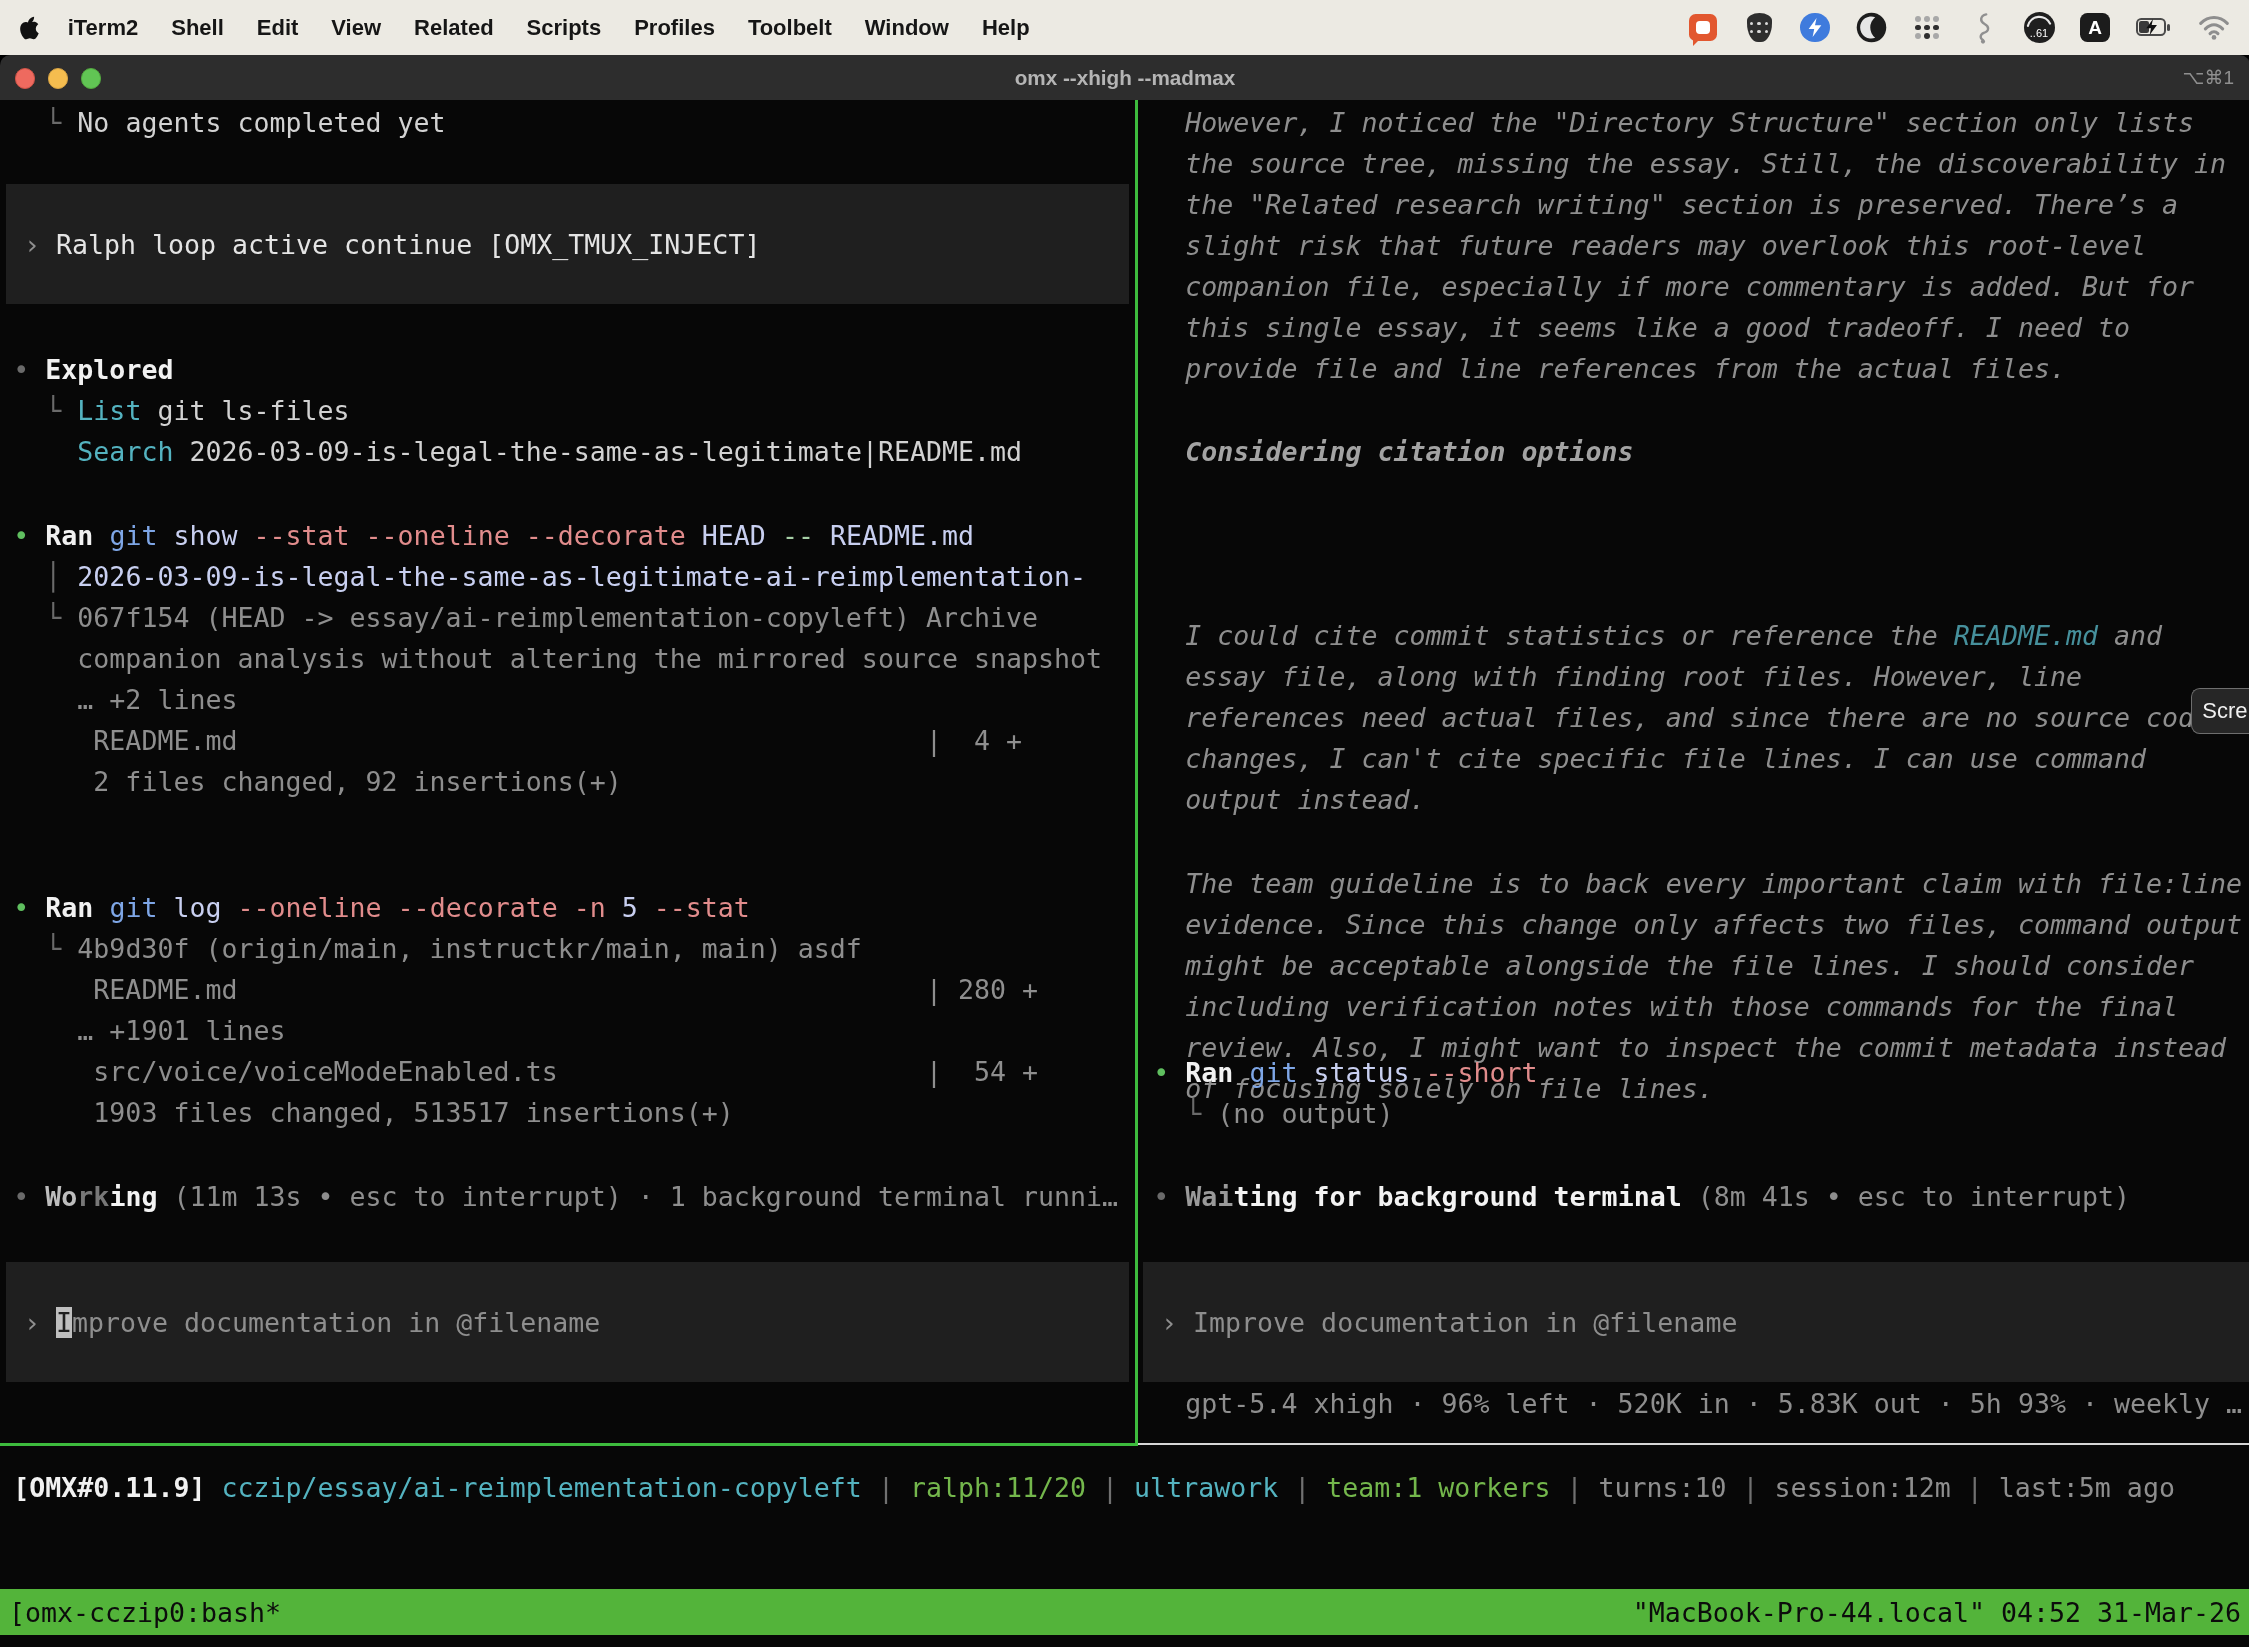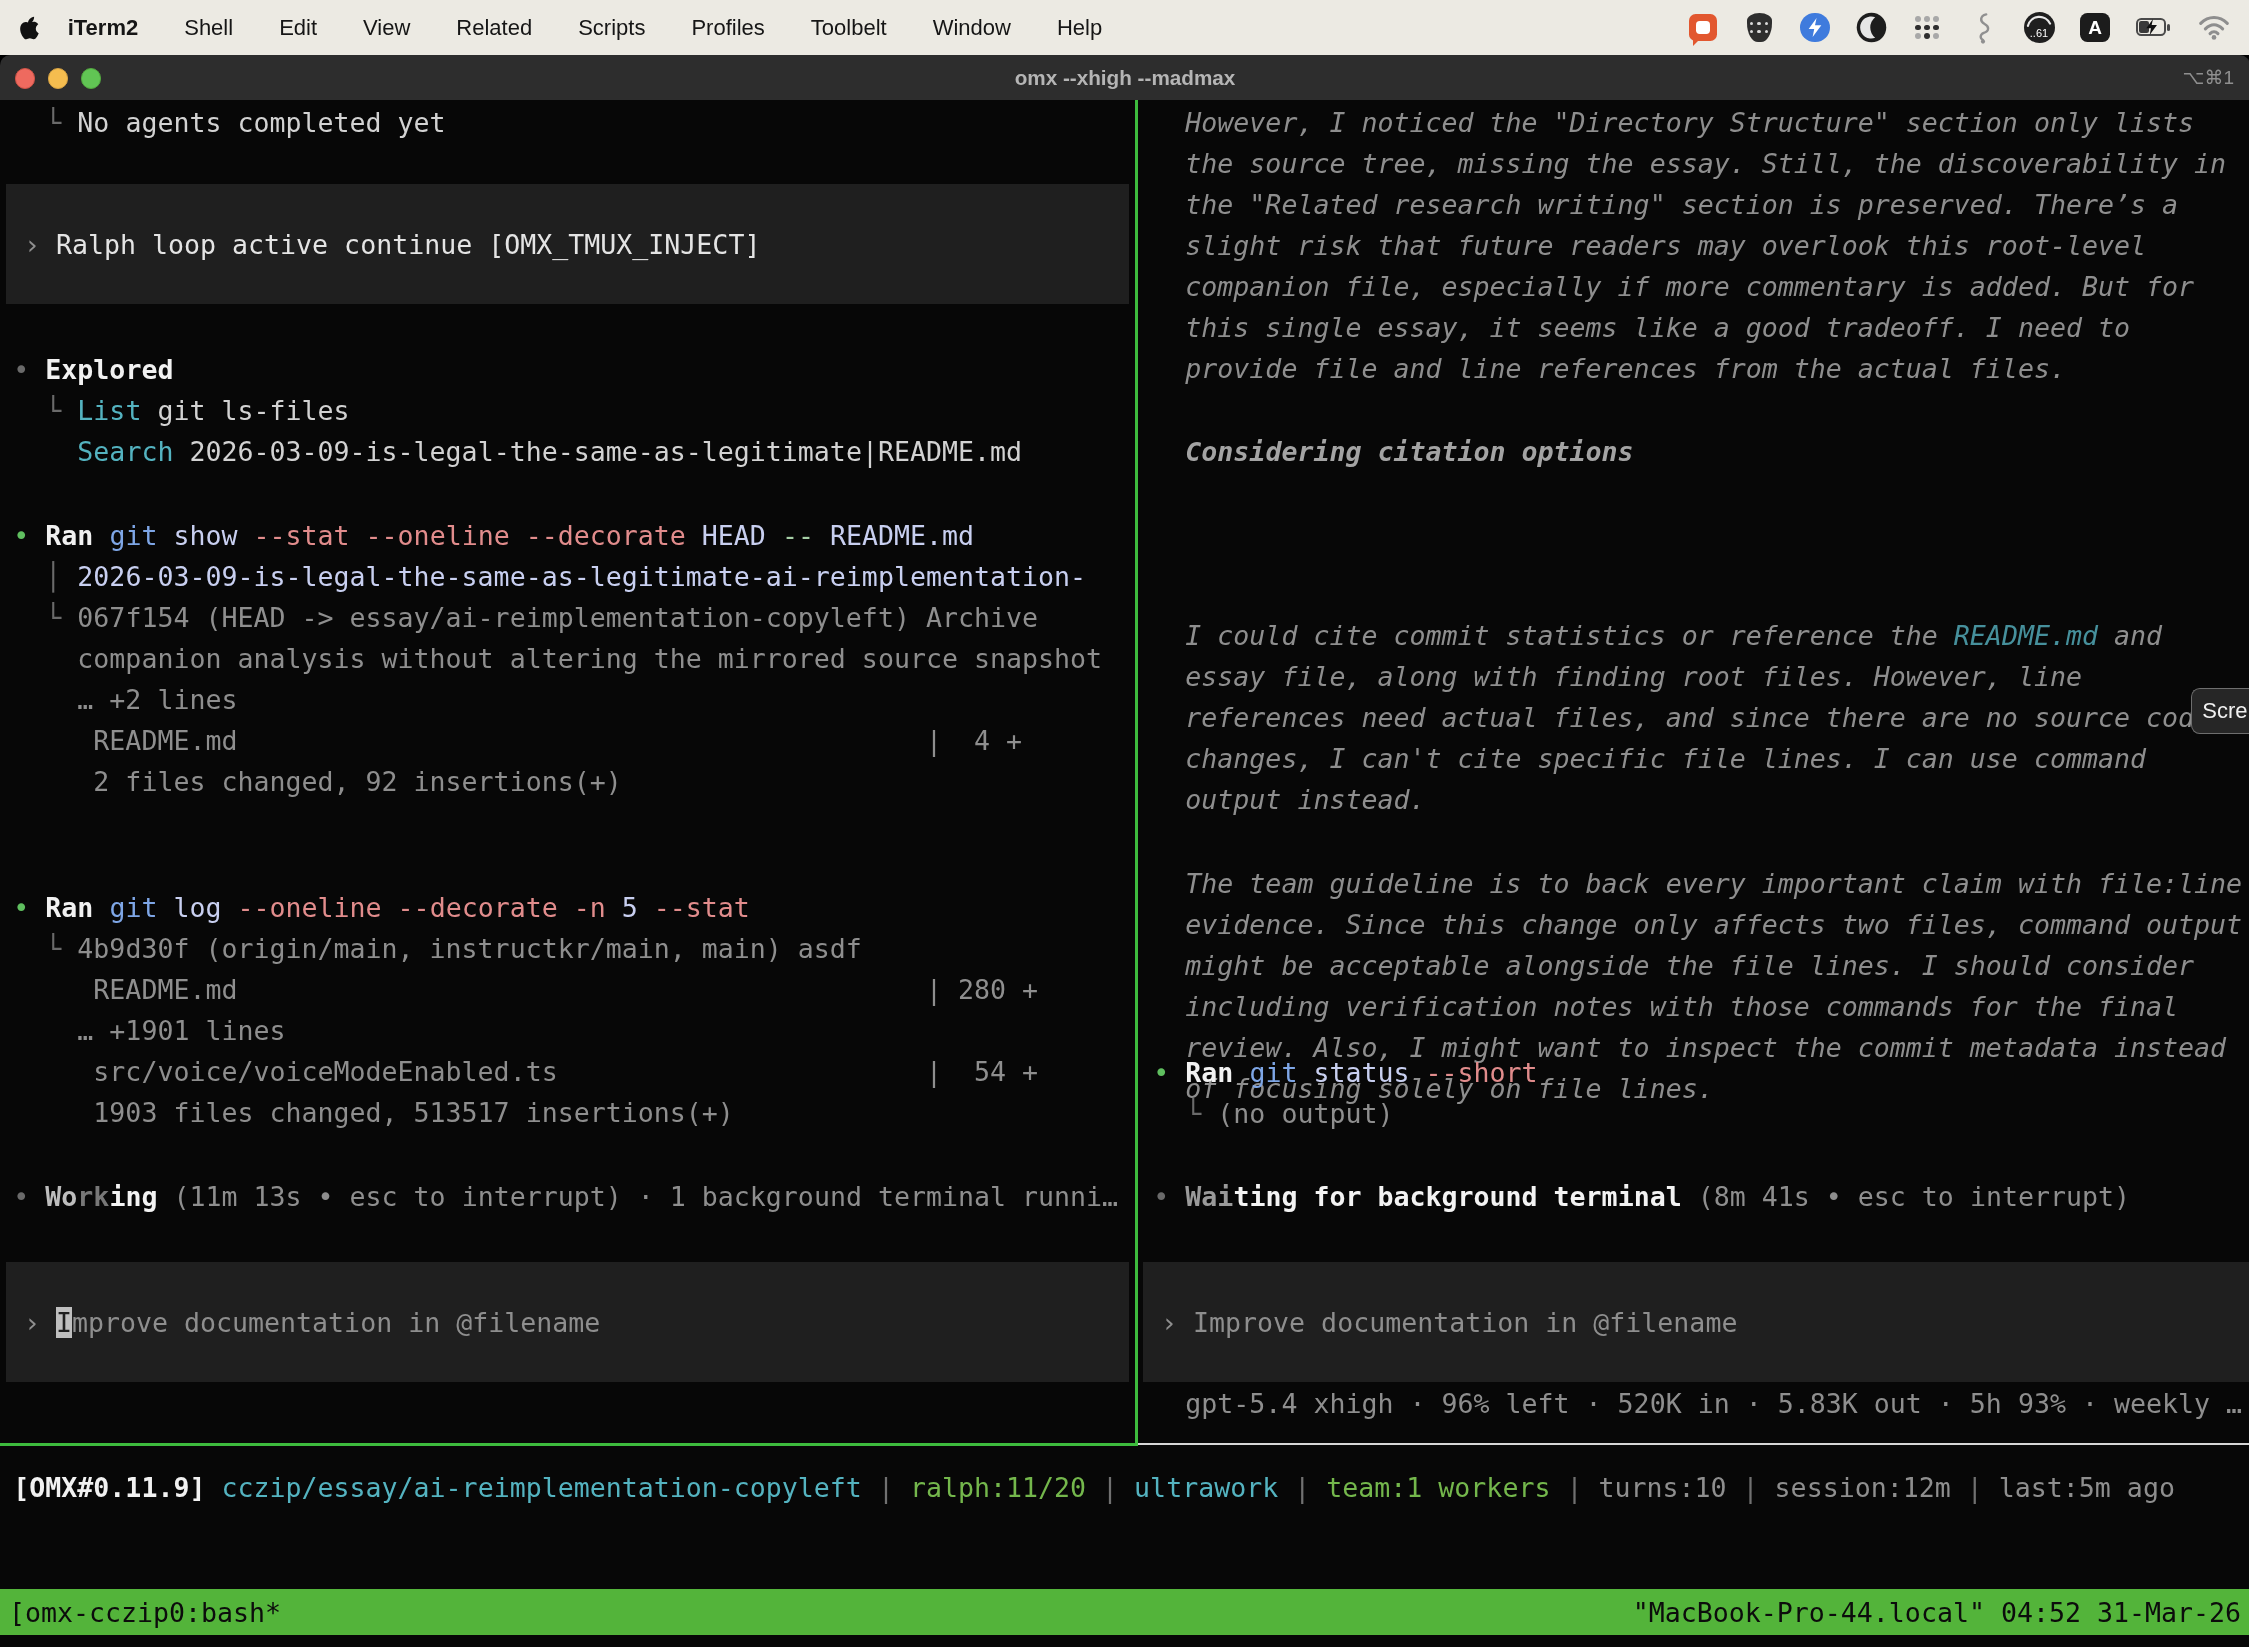--- a/index.html
+++ b/index.html
@@ -3,22 +3,22 @@
 <meta charset="utf-8">
 <style>
   html,body{margin:0;padding:0;background:#000;}
   #screen{position:relative;width:2250px;height:1648px;overflow:hidden;background:#000;
           font-family:"DejaVu Sans Mono",monospace;}
   
   #menubar{position:absolute;top:0;left:0;width:100%;height:55px;background:#eceae3;
            display:flex;align-items:center;padding:0 19px;box-sizing:border-box;
            font-family:"Liberation Sans","DejaVu Sans",sans-serif;}
   #apple-logo{display:flex;align-items:center;margin-right:28px;}
-  #menu-items{display:flex;gap:46px;align-items:center;}
-  .menu-item{font-size:22px;color:#161616;white-space:nowrap;}
+  #menu-items{display:flex;gap:33px;align-items:center;}
+  .menu-item{font-size:22px;color:#161616;white-space:nowrap;font-weight:bold;}
   .menu-item.bold{font-weight:bold;}
   #menu-status{margin-left:auto;display:flex;gap:22px;align-items:flex-start;}
   .mi{width:34px;height:34px;display:flex;align-items:center;justify-content:center;position:relative;}
   .icon-chat{width:28px;height:26.6px;background:#e2572f;border-radius:6.6px;position:relative;
              display:flex;align-items:center;justify-content:center;}
   .icon-chat .inner{width:14.8px;height:12.5px;background:#fff;border-radius:3.7px;}
   .icon-chat .tail{position:absolute;left:3.7px;bottom:-5.2px;width:0;height:0;
              border-left:7.4px solid #e2572f;border-bottom:7.4px solid transparent;}
   .icon-shield{width:25px;height:29.5px;background:#2e2e2e;
                border-radius:12.5px 12.5px 11px 11px / 7.4px 7.4px 19px 19px;

